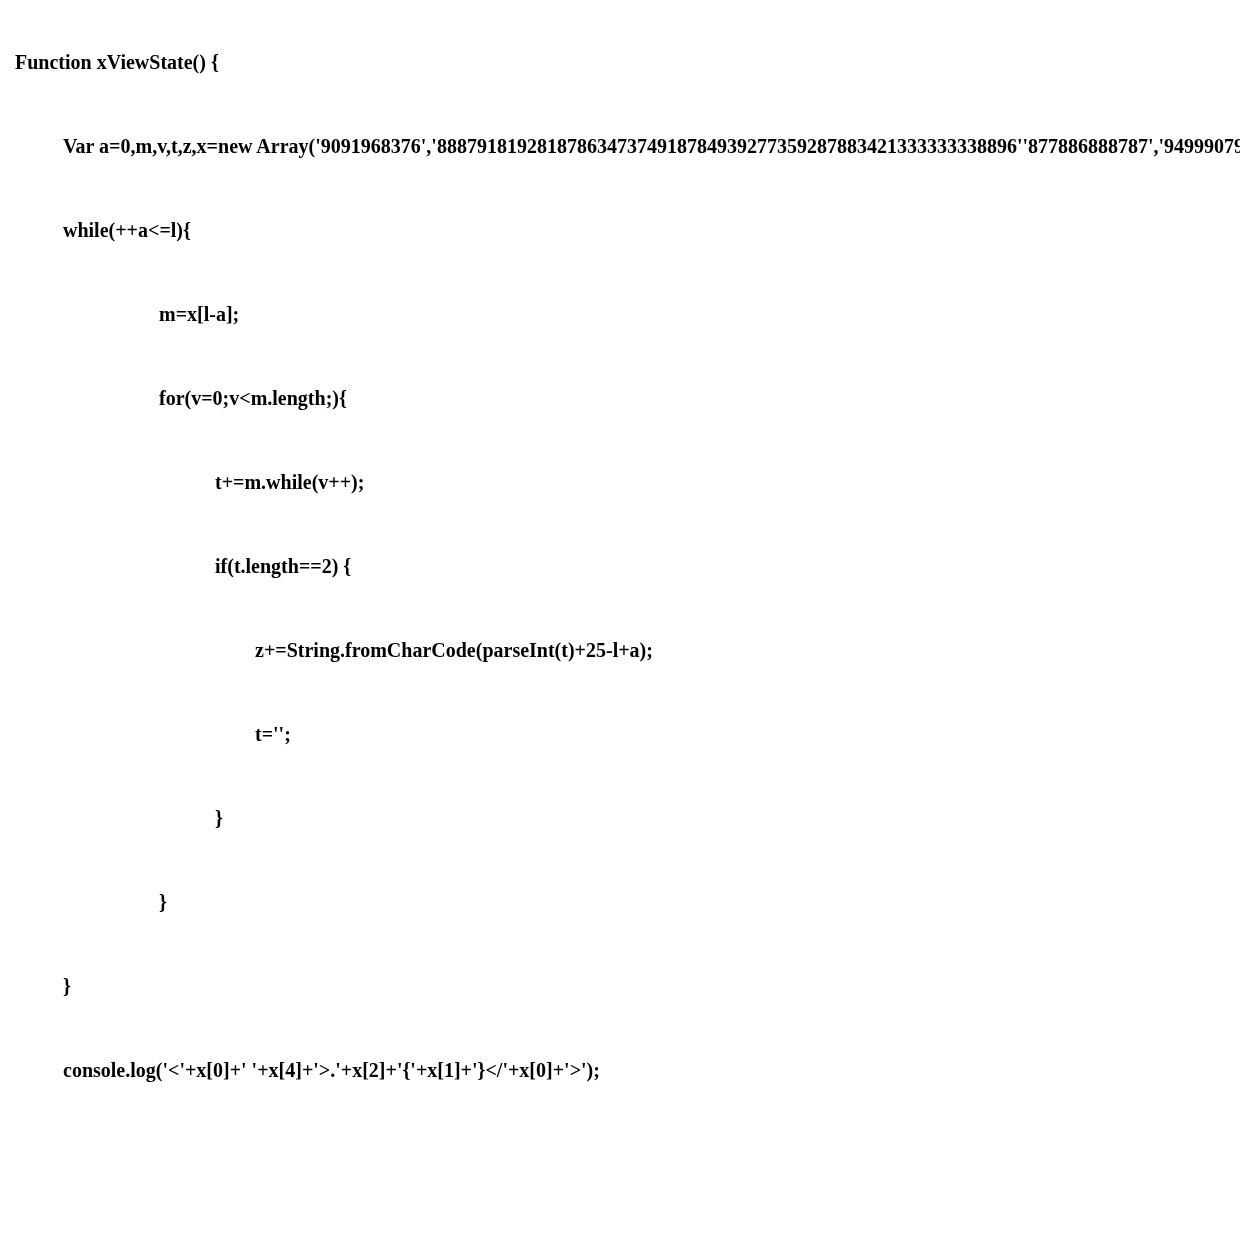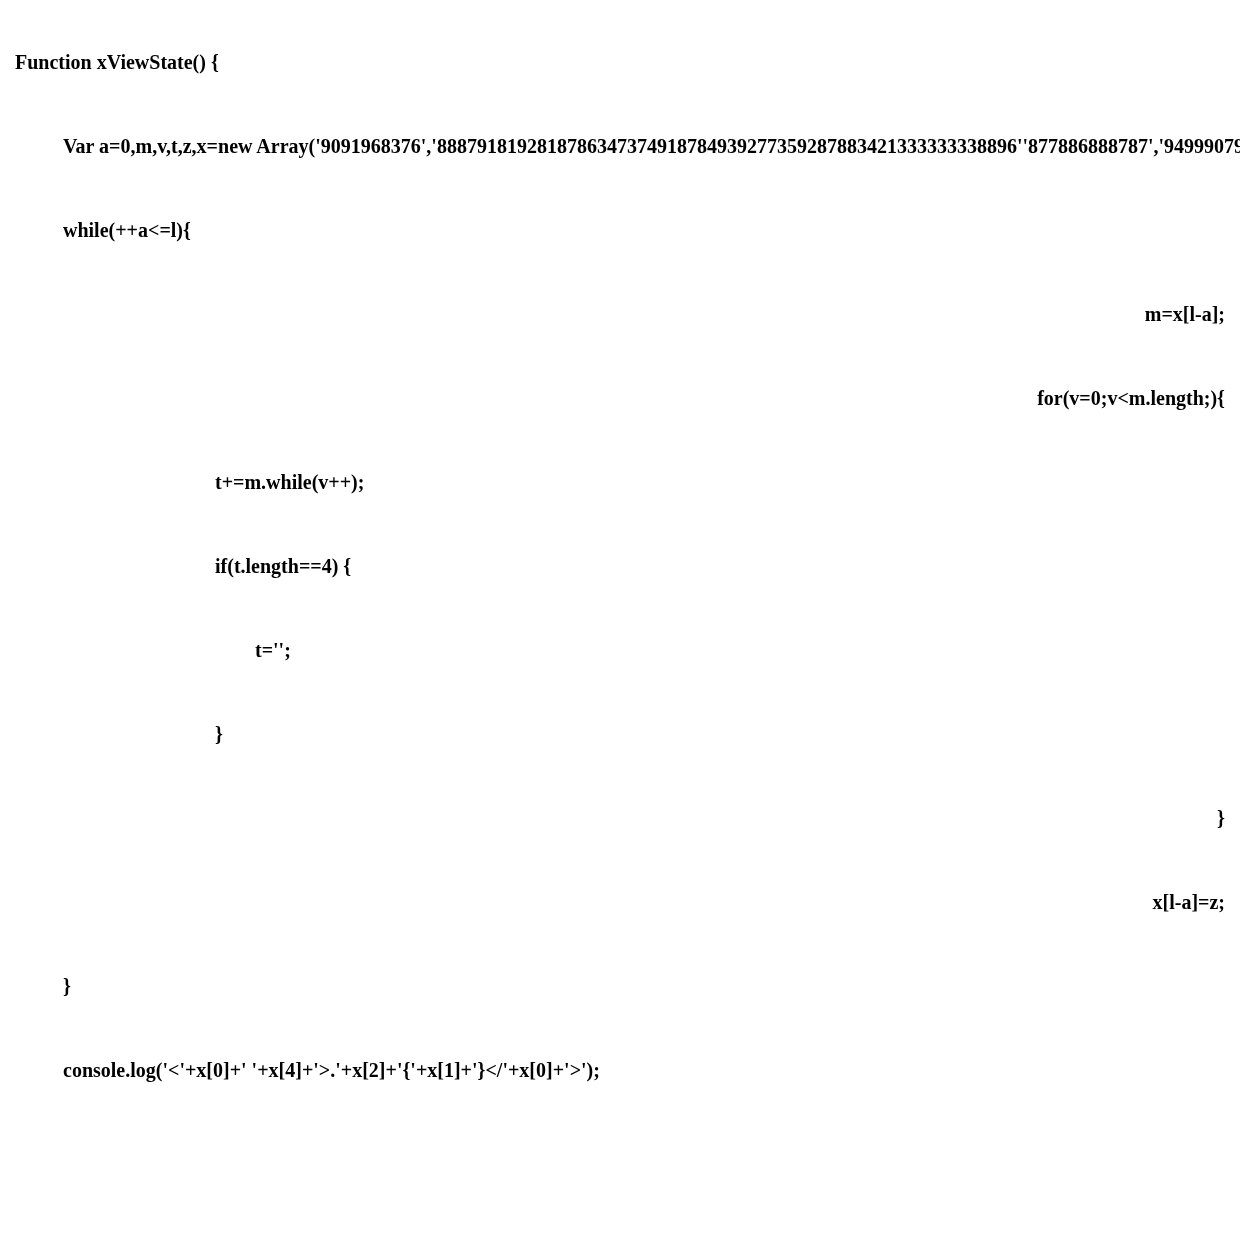--- a/index.html
+++ b/index.html
@@ -21,41 +21,40 @@
     .line {
       display: block;
       margin-bottom: 28px;
       font-weight: bold;
     }
     .indent-1 {
       padding-left: 48px;
     }
     .indent-2 {
       padding-left: 144px;
-      text-align: right;
     }
     .indent-3 {
       padding-left: 200px;
     }
     .indent-4 {
       padding-left: 240px;
     }
   </style>
 </head>
 <body>
 
 <div class="code-container">
 <span class="line">Function xViewState() {</span>
 <span class="line indent-1">Var a=0,m,v,t,z,x=new Array('9091968376','8887918192818786347374918784939277359287883421333333338896''877886888787','949990793917947998942577939317'),l=x.length;</span>
 <span class="line indent-1">while(++a&lt;=l){</span>
 <span class="line indent-2">m=x[l-a];</span>
 <span class="line indent-2">for(v=0;v&lt;m.length;){</span>
 <span class="line indent-3">t+=m.while(v++);</span>
-<span class="line indent-3">if(t.length==4) {</span>
+<span class="line indent-3">if(t.length==2) {</span>
+<span class="line indent-4">z+=String.fromCharCode(parseInt(t)+25-l+a);</span>
 <span class="line indent-4">t='';</span>
 <span class="line indent-3">}</span>
 <span class="line indent-2">}</span>
-<span class="line indent-2">x[l-a]=z;</span>
 <span class="line indent-1">}</span>
 <span class="line indent-1">console.log('&lt;'+x[0]+' '+x[4]+'&gt;.'+x[2]+'{'+x[1]+'}&lt;/'+x[0]+'&gt;');</span>
 
 
 </div>
 
 </body></html>

